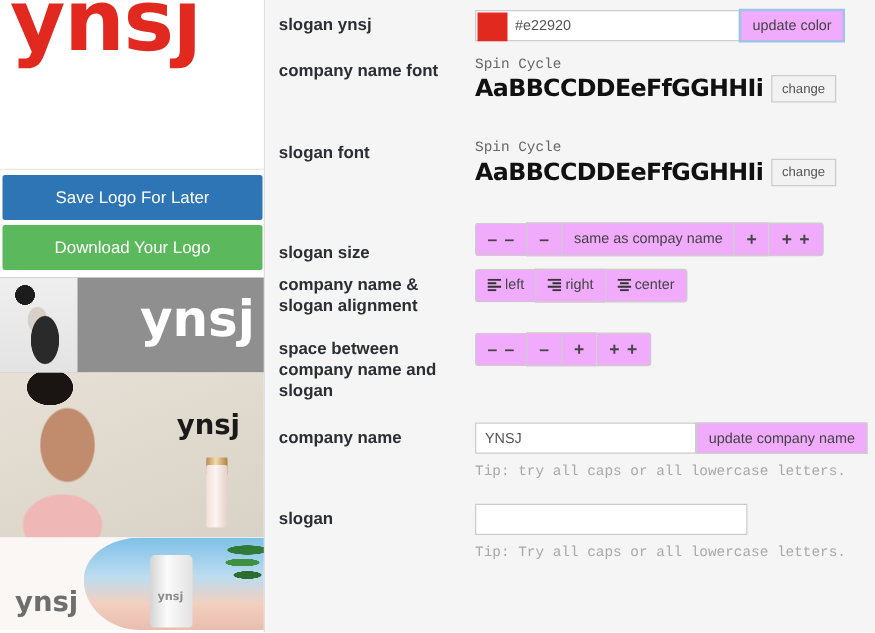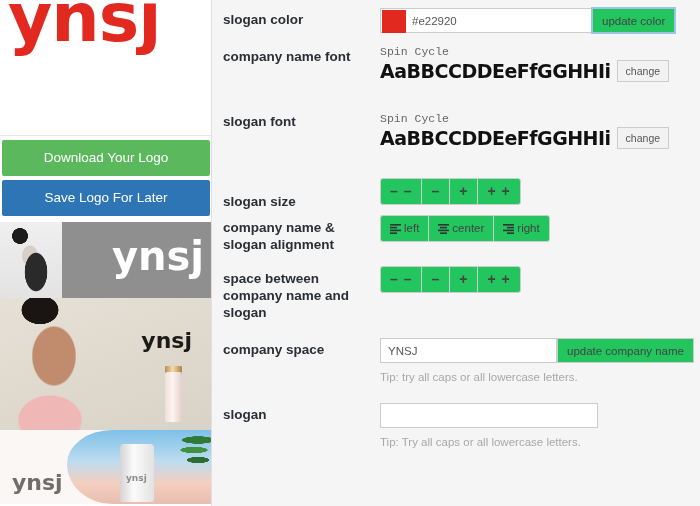--- a/index.html
+++ b/index.html
@@ -139,21 +139,21 @@
   }
   .ctl { position: absolute; left: 168px; }
 
   .txtinput {
     height: 25px; border: 1px solid #ccc; background: #fff;
     font-size: 11.5px; color: #555; padding: 0 7px;
     font-family: "Liberation Sans", sans-serif;
     vertical-align: top; outline: none;
   }
   .btn {
-    height: 25px; border: 1px solid #ccc; background: #22c55e;
+    height: 25px; border: 1px solid #ccc; background: #f0abfc;
     font-size: 11.5px; color: #444; padding: 0 9px;
     font-family: "Liberation Sans", sans-serif;
     cursor: pointer; vertical-align: top;
   }
   .btn-focus { border: 1px solid #9dc3e6; box-shadow: 0 0 0 1px #9dc3e6; }
   .swatch {
     display: inline-block; width: 24px; height: 23px;
     vertical-align: top; margin: 1px 0 0 1px;
   }
   .colorwrap {
@@ -184,38 +184,38 @@
   }
   .bgroup { display: inline-flex; }
   .bgroup .btn { border-right-width: 0; border-radius: 0; }
   .bgroup .btn:last-child { border-right-width: 1px; }
   .bgroup .btn:first-child { border-radius: 3px 0 0 3px; }
   .bgroup .btn:last-child { border-radius: 0 3px 3px 0; }
   .sym { font-weight: 700; font-size: 14px; letter-spacing: 1px; }
   .grp-h { height: 27px; line-height: 25px; }
   .tip {
     font-size: 11.5px; color: #a8a8a8;
-    font-family: Liberation Sans, sans-serif;
+    font-family: Liberation Mono, monospace;
   }
   .ali-ico { vertical-align: -2px; margin-right: 3px; }
 </style>
 </head>
 <body>
 
 <div id="app">
 
   <div id="left-col">
 
     <div id="logo-canvas">
       <div class="logo-word" style="color:#e22920">ynsj</div>
     </div>
 
+    <button class="big-btn" style="background:#2e75b6">Save Logo For Later</button>
+
     <button class="big-btn" style="background:#5cb85c">Download Your Logo</button>
-
-    <button class="big-btn" style="background:#2e75b6">Save Logo For Later</button>
 
     <div id="preview-stack">
 
       <div class="mock" id="mock-1">
         <div class="m1-photo"></div>
         <div class="m1-word">ynsj</div>
       </div>
 
       <div class="mock" id="mock-2">
         <div class="m2-model"></div>
@@ -231,21 +231,21 @@
         <div class="m3-tubeword">ynsj</div>
         <div class="m3-word">ynsj</div>
       </div>
 
     </div>
   </div>
 
   <div id="right-col">
 
     <div class="row" style="top:8px">
-      <div class="lbl" style="top:3px">slogan color</div>
+      <div class="lbl" style="top:3px">slogan ynsj</div>
       <div class="ctl">
         <span class="colorwrap">
           <span class="swatch" style="background:#e22920"></span><input type="text" value="#e22920" style="">
         </span><button class="btn btn-focus">update color</button>
       </div>
     </div>
 
     <div class="row" style="top:45px">
       <div class="lbl" style="top:3px">company name font</div>
       <div class="ctl">
@@ -261,20 +261,21 @@
         <span class="fontsample">AaBBCCDDEeFfGGHHIi</span><button class="btn-small">change</button>
       </div>
     </div>
 
     <div class="row" style="top:178px">
       <div class="lbl" style="top:15px">slogan size</div>
       <div class="ctl">
         <div class="bgroup">
           <button class="btn grp-h sym">– –</button>
           <button class="btn grp-h sym">–</button>
+          <button class="btn grp-h">same as compay name</button>
           <button class="btn grp-h sym">+</button>
           <button class="btn grp-h sym">+ +</button>
         </div>
       </div>
     </div>
 
     <div class="row" style="top:215px">
       <div class="lbl" style="top:4px">company name &amp; slogan alignment</div>
       <div class="ctl">
         <div class="bgroup">
@@ -282,51 +283,51 @@
             <svg class="ali-ico" width="11" height="10" viewBox="0 0 11 10">
               <rect x="0" y="0" width="11" height="1.6" fill="#333"></rect>
               <rect x="0" y="2.8" width="7" height="1.6" fill="#333"></rect>
               <rect x="0" y="5.6" width="11" height="1.6" fill="#333"></rect>
               <rect x="0" y="8.4" width="7" height="1.6" fill="#333"></rect>
             </svg><span>left</span>
           </button>
           <button class="btn grp-h">
             <svg class="ali-ico" width="11" height="10" viewBox="0 0 11 10">
               <rect x="0" y="0" width="11" height="1.6" fill="#333"></rect>
+              <rect x="4" y="2.8" width="7" height="1.6" fill="#333"></rect>
+              <rect x="0" y="5.6" width="11" height="1.6" fill="#333"></rect>
+              <rect x="4" y="8.4" width="7" height="1.6" fill="#333"></rect>
+            </svg><span>right</span>
+          </button>
+          <button class="btn grp-h">
+            <svg class="ali-ico" width="11" height="10" viewBox="0 0 11 10">
+              <rect x="0" y="0" width="11" height="1.6" fill="#333"></rect>
               <rect x="2" y="2.8" width="7" height="1.6" fill="#333"></rect>
               <rect x="0" y="5.6" width="11" height="1.6" fill="#333"></rect>
               <rect x="2" y="8.4" width="7" height="1.6" fill="#333"></rect>
             </svg><span>center</span>
-          </button>
-          <button class="btn grp-h">
-            <svg class="ali-ico" width="11" height="10" viewBox="0 0 11 10">
-              <rect x="0" y="0" width="11" height="1.6" fill="#333"></rect>
-              <rect x="4" y="2.8" width="7" height="1.6" fill="#333"></rect>
-              <rect x="0" y="5.6" width="11" height="1.6" fill="#333"></rect>
-              <rect x="4" y="8.4" width="7" height="1.6" fill="#333"></rect>
-            </svg><span>right</span>
           </button>
         </div>
       </div>
     </div>
 
     <div class="row" style="top:266px">
       <div class="lbl" style="top:4px">space between company name and slogan</div>
       <div class="ctl">
         <div class="bgroup">
           <button class="btn grp-h sym">– –</button>
           <button class="btn grp-h sym">–</button>
           <button class="btn grp-h sym">+</button>
           <button class="btn grp-h sym">+ +</button>
         </div>
       </div>
     </div>
 
     <div class="row" style="top:338px">
-      <div class="lbl" style="top:3px">company space</div>
+      <div class="lbl" style="top:3px">company name</div>
       <div class="ctl">
         <input class="txtinput" style="width: 177px;" type="text" value="YNSJ"><button class="btn">update company name</button>
         <div class="tip" style="margin-top:8px">Tip: try all caps or all lowercase letters.</div>
       </div>
     </div>
 
     <div class="row" style="top:403px">
       <div class="lbl" style="top:3px">slogan</div>
       <div class="ctl">
         <input class="txtinput" style="width: 218px;" type="text" value="">

